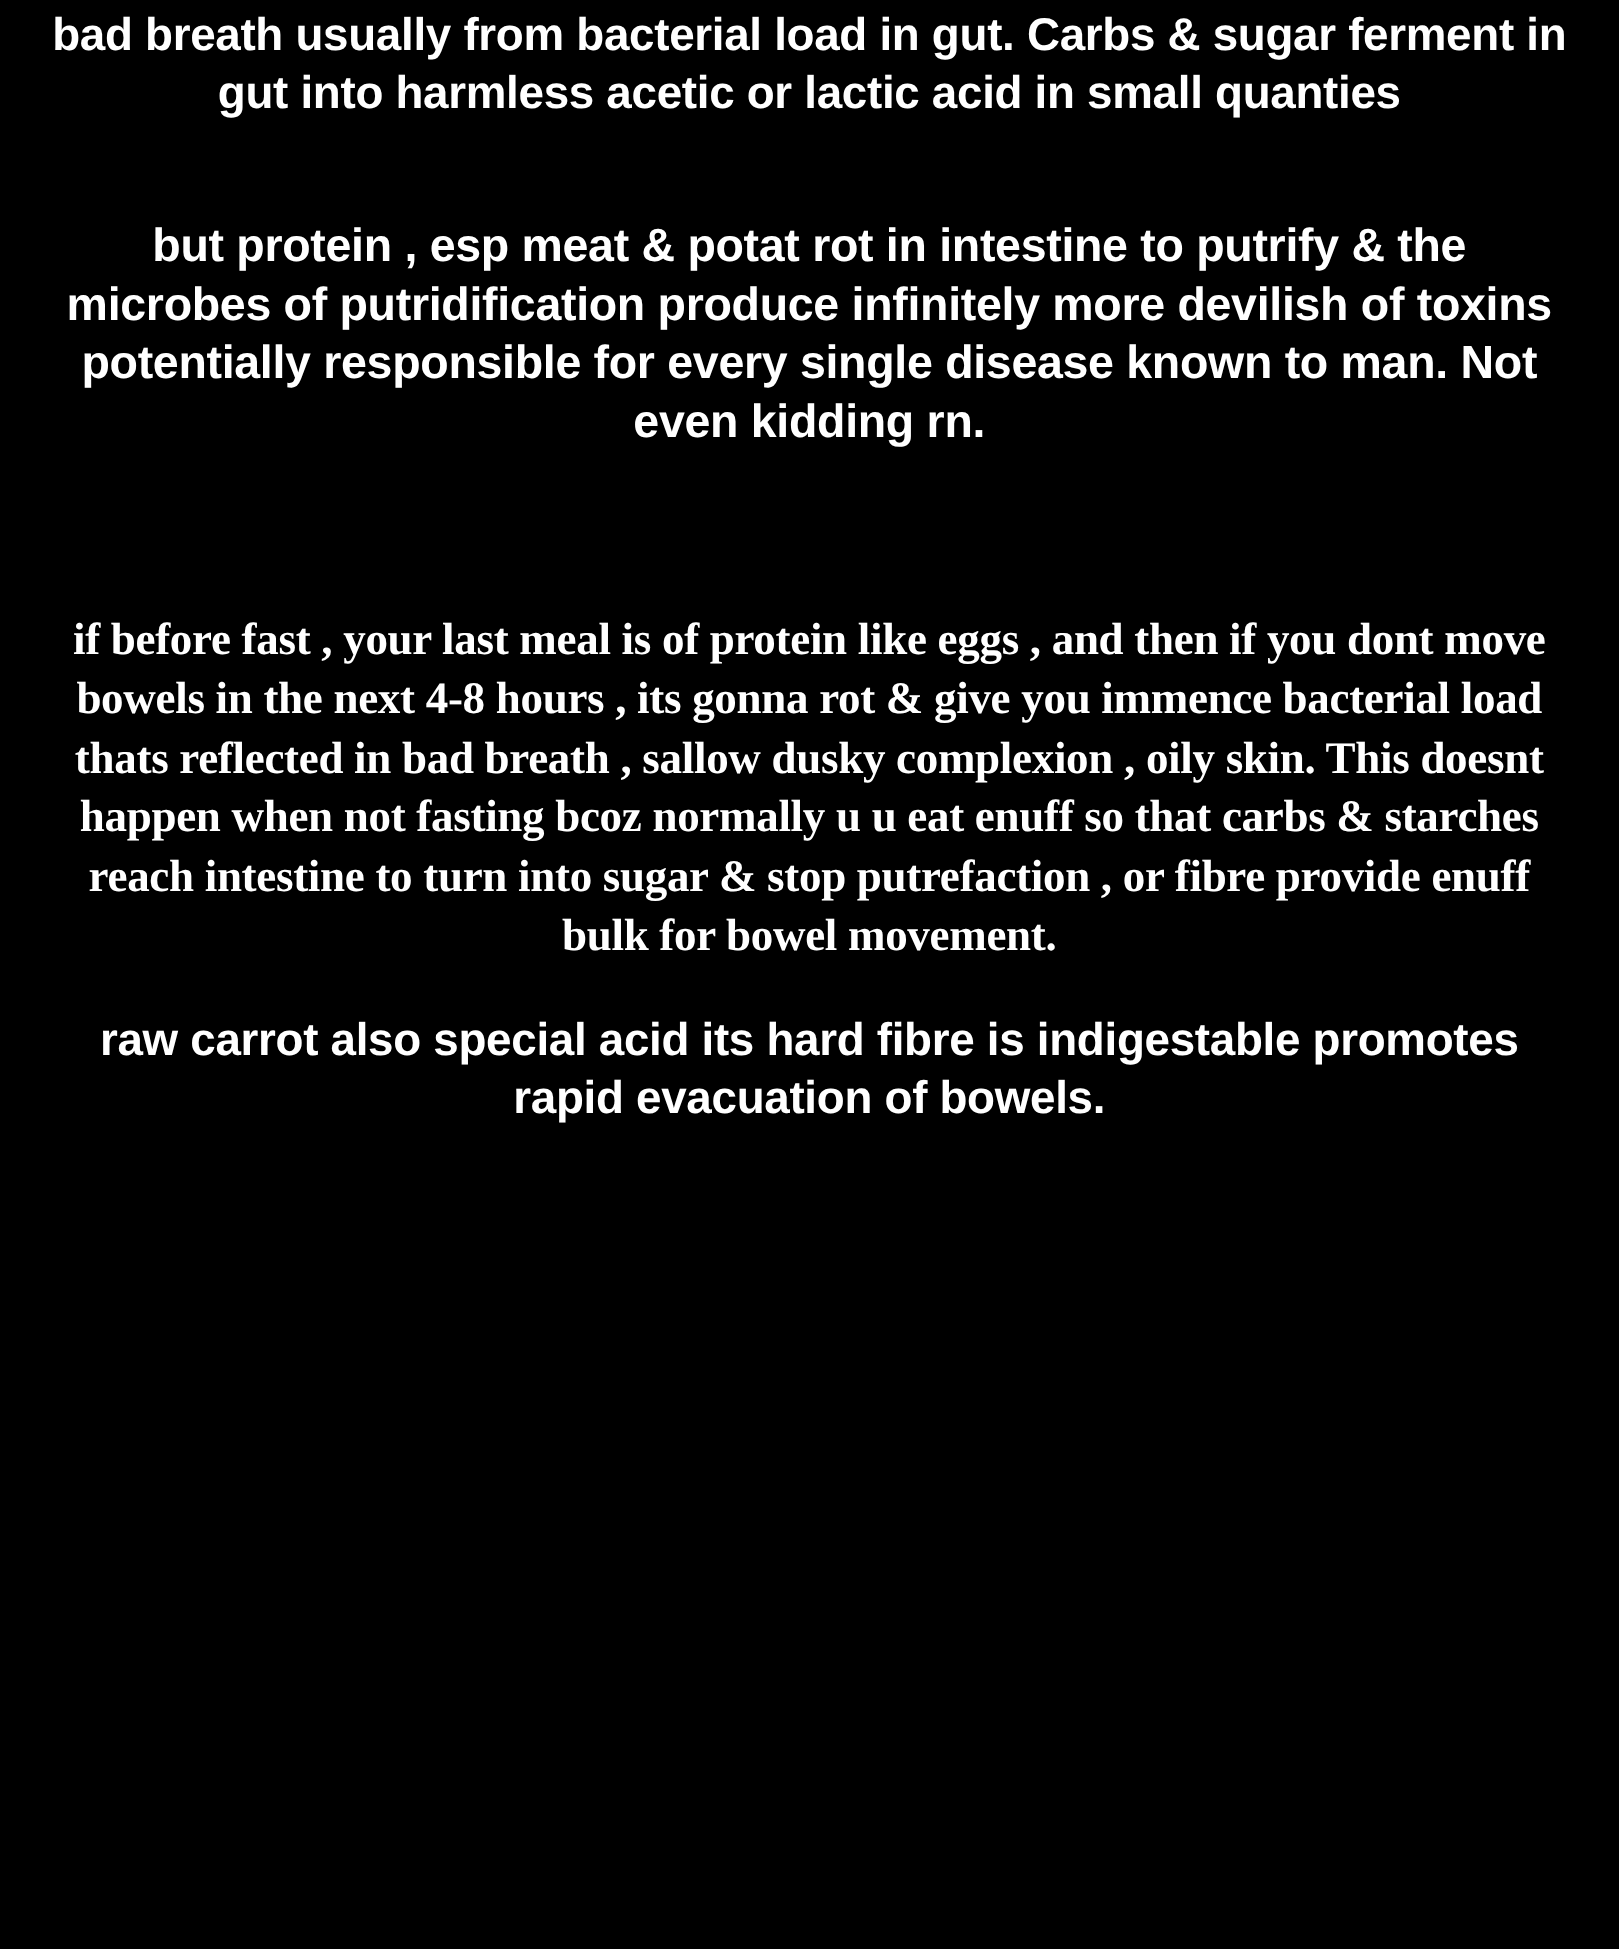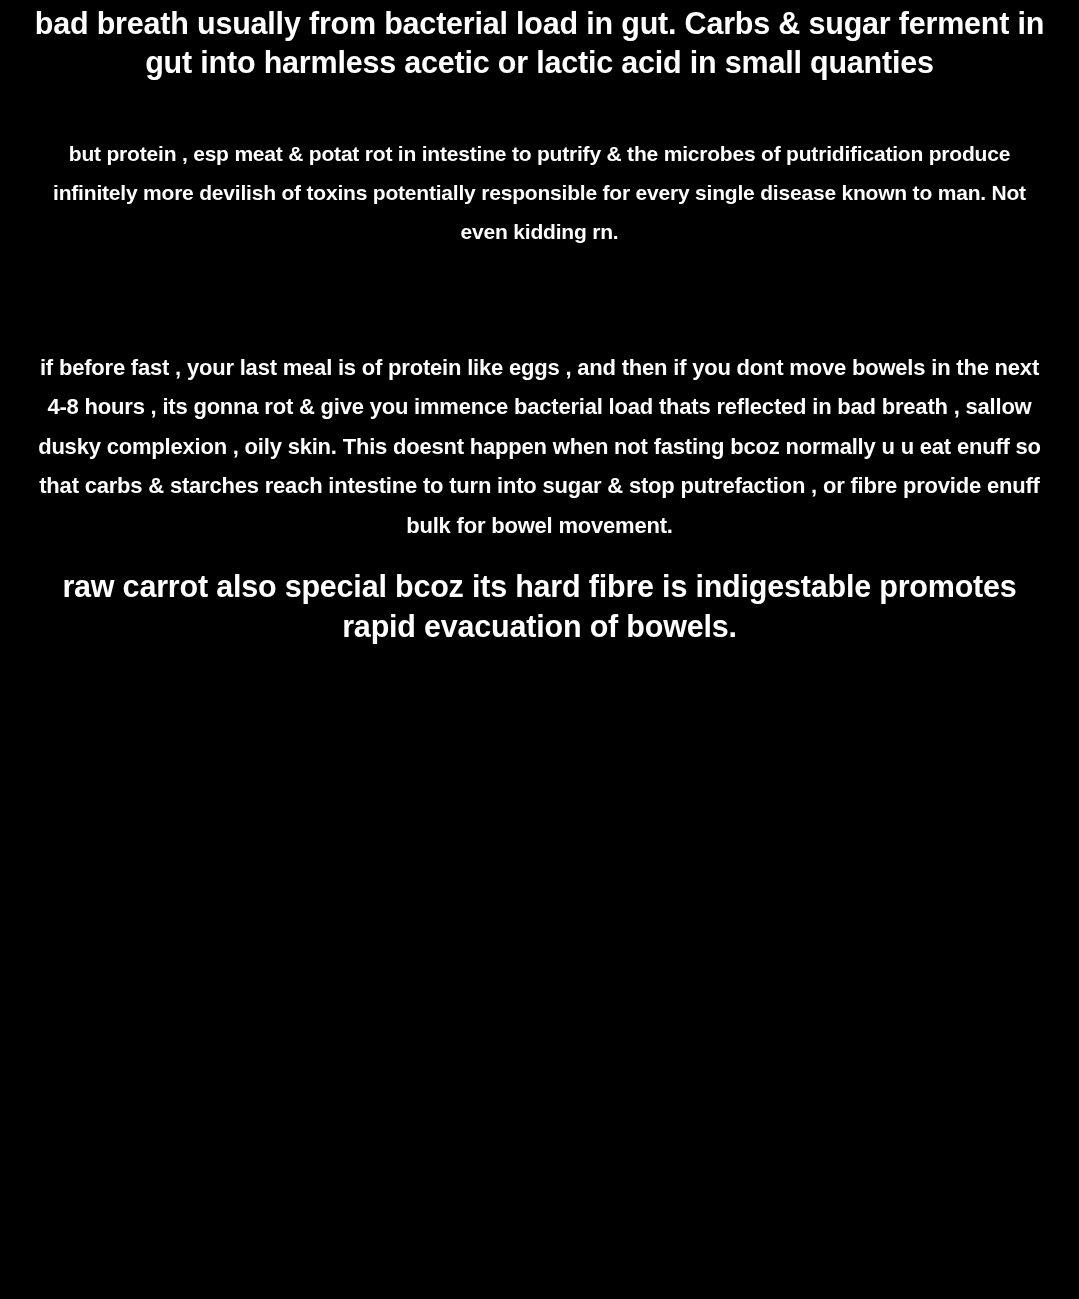--- a/index.html
+++ b/index.html
@@ -30,27 +30,28 @@
     font-weight: bold;
     color: #ffffff;
     letter-spacing: -0.2px;
   }
   .p1 {
     font-size: 30.5px;
     line-height: 39px;
     margin-top: 4px;
   }
   .p2 {
-    font-size: 21px;
+    font-size: 31px;
     line-height: 39px;
   }
   .p3 {
-    font-size: 22px;
+    font-size: 30px;
     line-height: 39.5px;
     margin-top: 76px;
+    font-family: Liberation Serif, serif;
   }
   .p4 {
     font-size: 30.5px;
     line-height: 39.5px;
     margin-top: 36px;
   }
   .p5 {
     font-size: 30.5px;
     line-height: 39.5px;
     margin-top: 0px;
@@ -63,14 +64,14 @@
     box-sizing: border-box;
   }
 </style>
 </head>
 <body>
 
 <div class="page">
   <p class="para p1">bad breath usually from bacterial load in gut. Carbs &amp; sugar ferment in gut into harmless acetic or lactic acid in small quanties</p>
   <p class="para p2">but protein , esp meat &amp; potat rot in intestine to putrify &amp; the microbes of putridification produce infinitely more devilish of toxins potentially responsible for every single disease known to man. Not even kidding rn.</p>
   <p class="para p3">if before fast , your last meal is of protein like eggs , and then if you dont move bowels in the next 4-8 hours , its gonna rot &amp; give you immence bacterial load thats reflected in bad breath , sallow dusky complexion , oily skin.  This doesnt happen when not fasting bcoz normally u u eat enuff so that carbs &amp; starches reach intestine to turn into sugar &amp; stop putrefaction , or fibre provide enuff bulk for bowel movement.</p>
-  <p class="para p5">raw carrot also special bcoz its hard fibre is indigestable promotes rapid evacuation of bowels.</p>
+  <p class="para p5">raw carrot also special acid its hard fibre is indigestable promotes rapid evacuation of bowels.</p>
 </div>
 
 </body></html>

